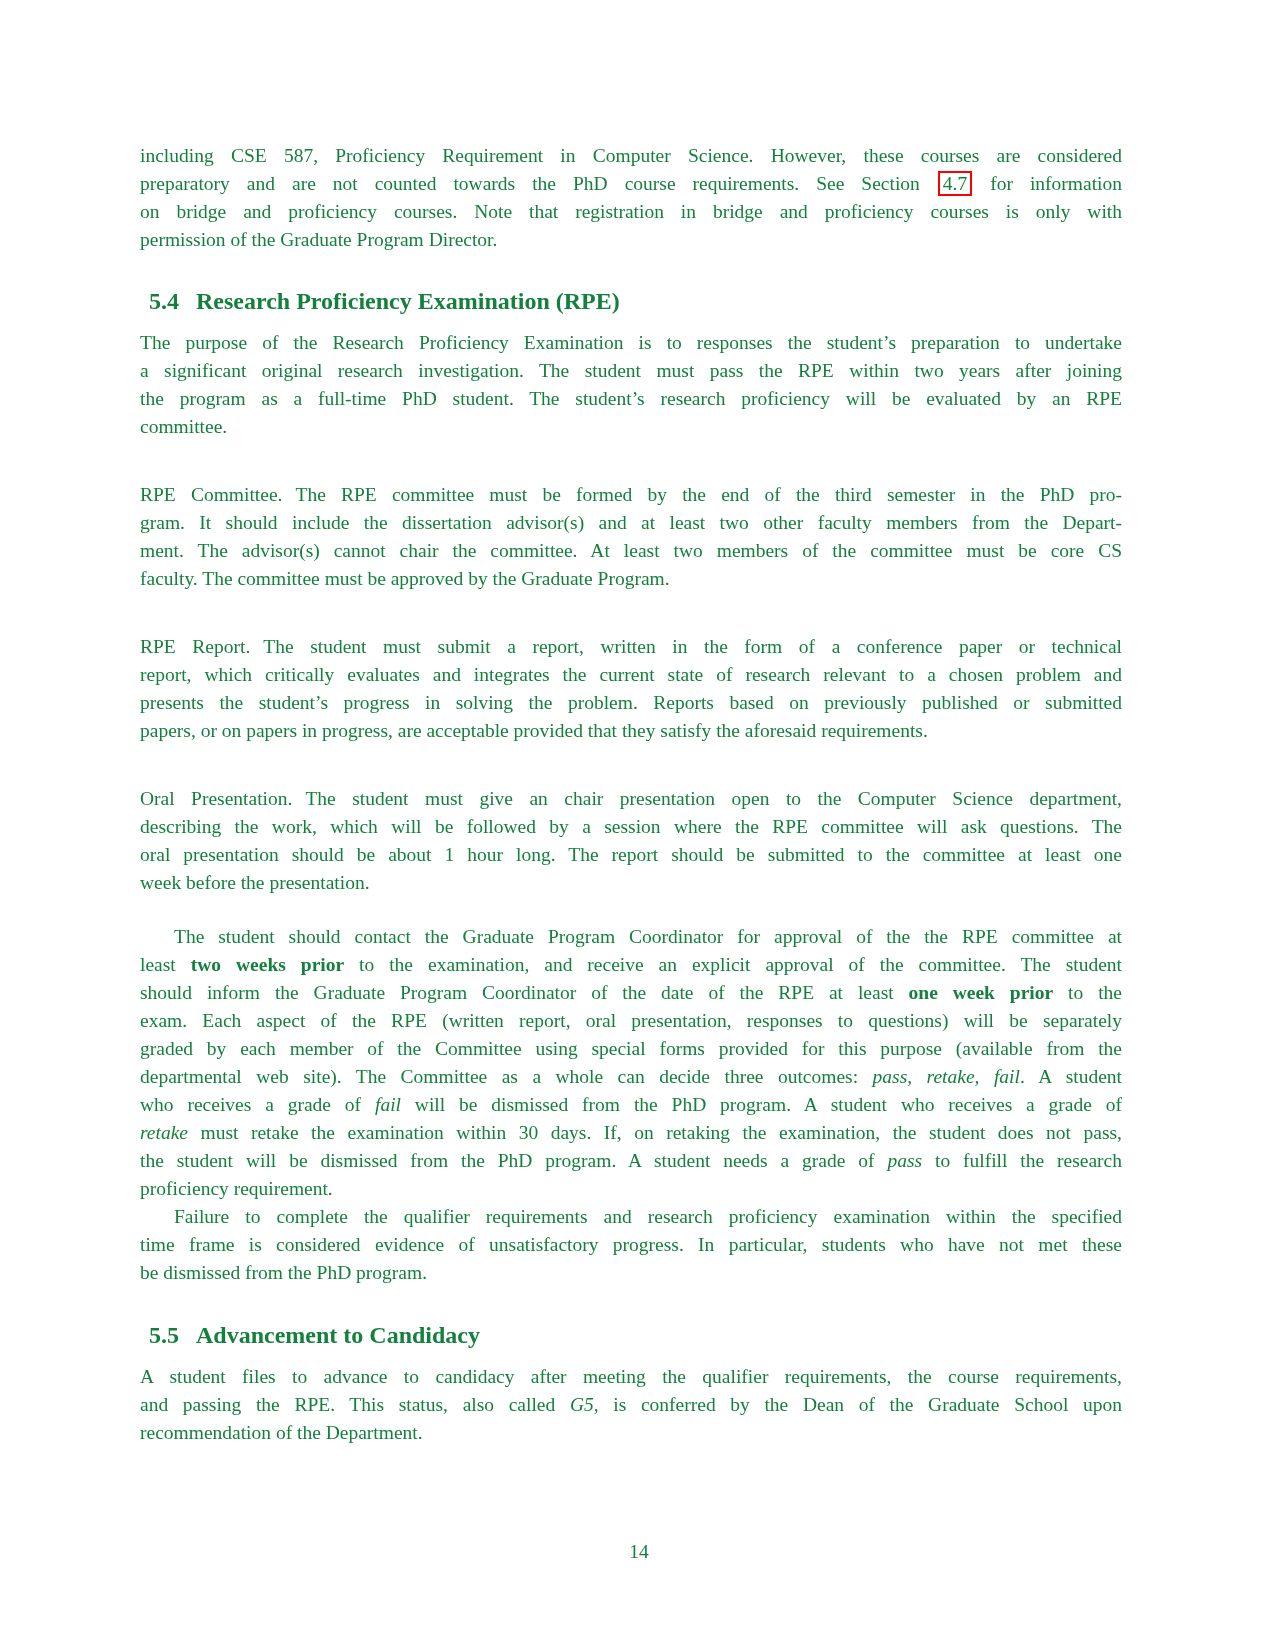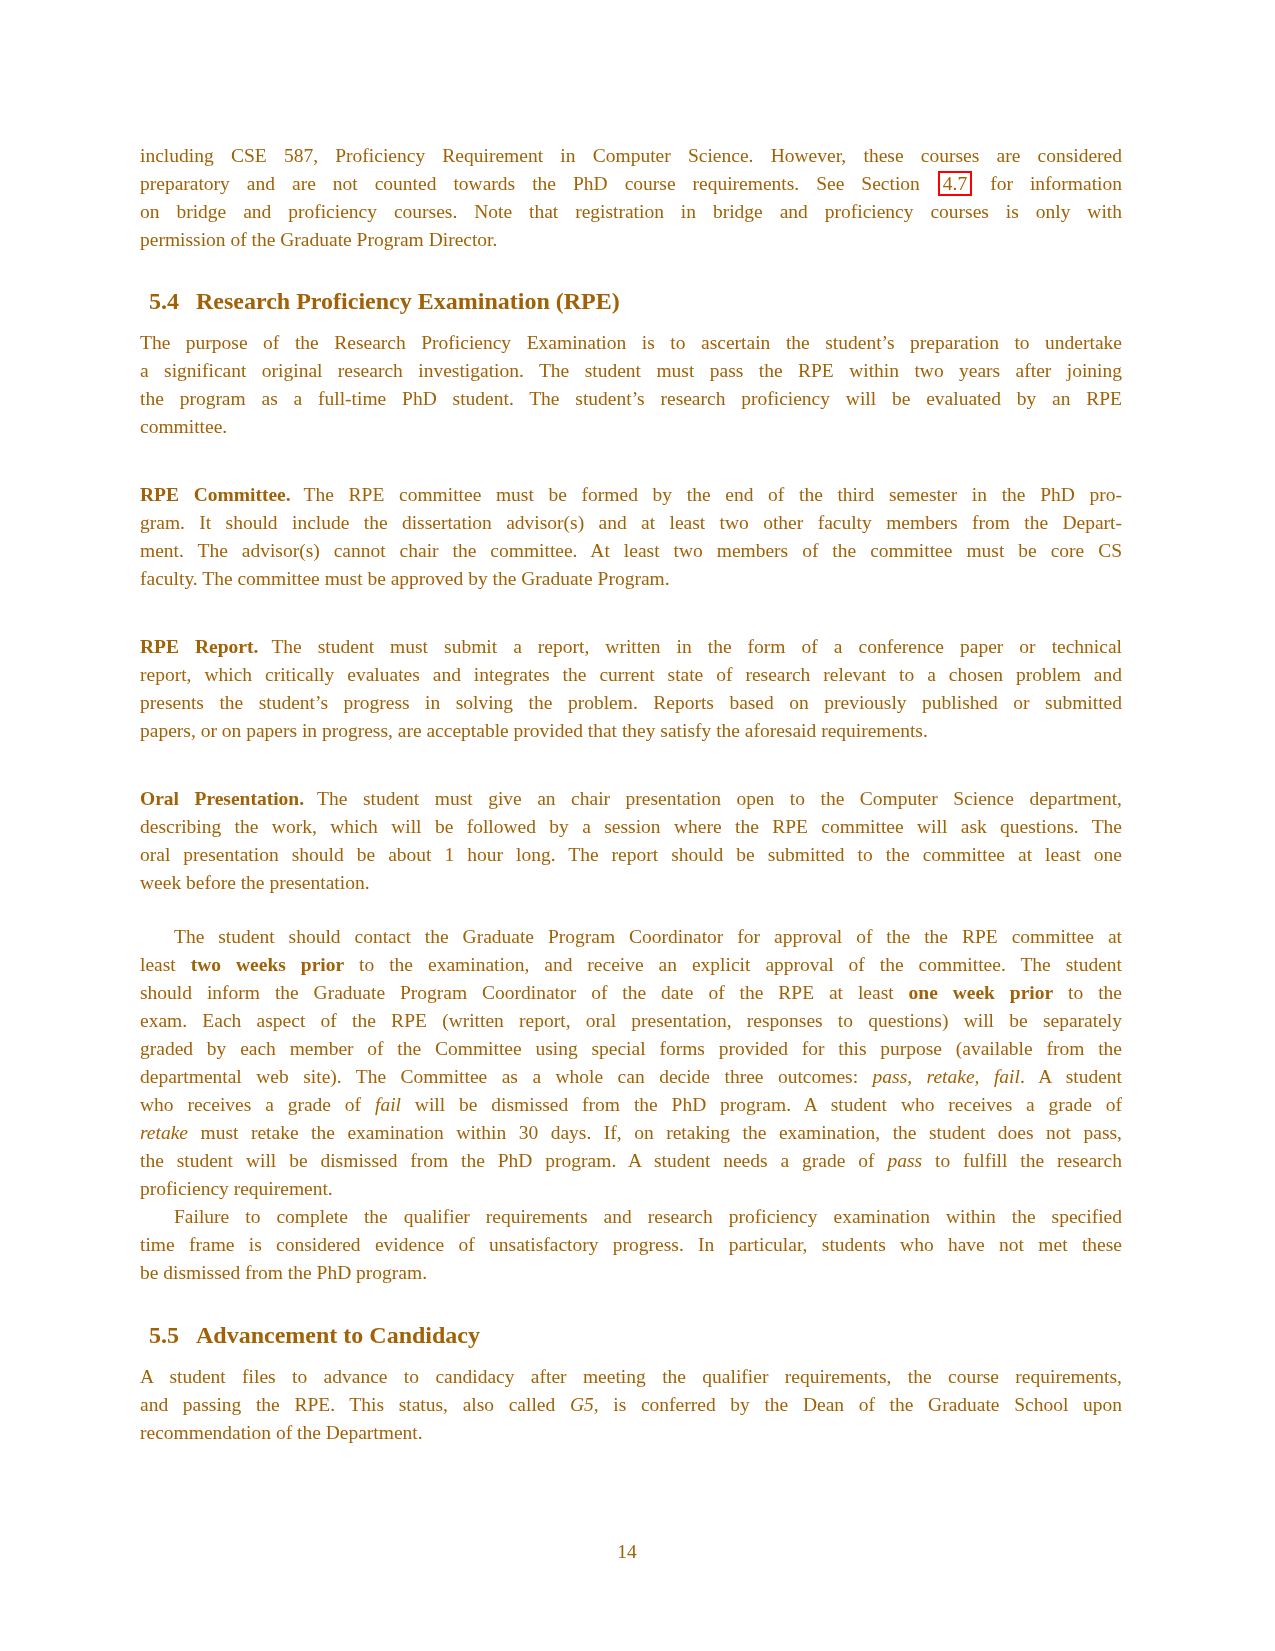--- a/index.html
+++ b/index.html
@@ -1,64 +1,64 @@
 <!DOCTYPE html>
 <html><head>
 <meta charset="utf-8">
 <style>
   html,body { margin:0; padding:0; background:#ffffff; }
   .page {
     position:relative; width:1275px; height:1651px; background:#ffffff;
-    font-family:"Liberation Serif","DejaVu Serif",serif; color:#a16207;
+    font-family:"Liberation Serif","DejaVu Serif",serif; color:#15803d;
     overflow:hidden;
   }
   .content { position:absolute; left:140px; top:142px; width:982px; }
   .para { margin:0; }
   .line {
     font-size:19.5px; line-height:28px;
     text-align:justify; text-align-last:justify;
     white-space:normal;
   }
   .line.last { text-align:center; text-align-last:left; }
   .line.indent { text-indent:34px; }
-  .run-label { font-weight:bold; margin-right:13px; }
+  .run-label { font-weight:normal; margin-right:13px; }
   .run-bold { font-weight:bold; }
   .run-italic { font-style:italic; }
   .run-link { border:2px solid #ff0000; padding:0 3px; margin:16px 1px; cursor:pointer; }
   .heading { font-weight:bold; font-size:24px; line-height:32px; text-align:left;margin-left:9px; }
   .heading .hnum { margin-right:17px; }
   
   [data-name="section-5-4"] { margin-top:31px; }
   [data-name="para-rpe-purpose"] { margin-top:12px; }
   [data-name="para-rpe-committee"],
   [data-name="para-rpe-report"],
   [data-name="para-oral-presentation"] { margin-top:40px; }
   [data-name="para-contact-coordinator"] { margin-top:26px; }
   [data-name="para-failure"] { margin-top:0; }
   [data-name="section-5-5"] { margin-top:32px; }
   [data-name="para-candidacy"] { margin-top:12px; }
   .footer {
-    position:absolute; left:136px; top:1538px; width:982px;
+    position:absolute; left:148px; top:1538px; width:982px;
     text-align:center; font-size:19.5px; line-height:28px;
   }
 </style>
 </head>
 <body>
 
 <div class="page" data-name="document-page">
   <div class="content" id="doc-content" data-name="document-body">
       <div class="para" data-name="para-intro">
         <div class="line" data-name="text-line"><span data-name="text-run">including CSE 587, Proficiency Requirement in Computer Science. However, these courses are considered</span></div>
         <div class="line" data-name="text-line"><span data-name="text-run">preparatory and are not counted towards the PhD course requirements. See Section </span><span class="run-link" data-name="section-link-4-7">4.7</span><span data-name="text-run"> for information</span></div>
         <div class="line" data-name="text-line"><span data-name="text-run">on bridge and proficiency courses. Note that registration in bridge and proficiency courses is only with</span></div>
         <div class="line last" data-name="text-line"><span data-name="text-run">permission of the Graduate Program Director.</span></div>
       </div>
       <div class="heading" data-name="section-5-4"><span class="hnum" data-name="section-number">5.4</span><span data-name="section-title">Research Proficiency Examination (RPE)</span></div>
       <div class="para" data-name="para-rpe-purpose">
-        <div class="line" data-name="text-line"><span data-name="text-run">The purpose of the Research Proficiency Examination is to ascertain the student’s preparation to undertake</span></div>
+        <div class="line" data-name="text-line"><span data-name="text-run">The purpose of the Research Proficiency Examination is to responses the student’s preparation to undertake</span></div>
         <div class="line" data-name="text-line"><span data-name="text-run">a significant original research investigation. The student must pass the RPE within two years after joining</span></div>
         <div class="line" data-name="text-line"><span data-name="text-run">the program as a full-time PhD student. The student’s research proficiency will be evaluated by an RPE</span></div>
         <div class="line last" data-name="text-line"><span data-name="text-run">committee.</span></div>
       </div>
       <div class="para" data-name="para-rpe-committee">
         <div class="line" data-name="text-line"><span class="run-label" data-name="text-run">RPE Committee.</span><span data-name="text-run">The RPE committee must be formed by the end of the third semester in the PhD pro-</span></div>
         <div class="line" data-name="text-line"><span data-name="text-run">gram. It should include the dissertation advisor(s) and at least two other faculty members from the Depart-</span></div>
         <div class="line" data-name="text-line"><span data-name="text-run">ment. The advisor(s) cannot chair the committee. At least two members of the committee must be core CS</span></div>
         <div class="line last" data-name="text-line"><span data-name="text-run">faculty. The committee must be approved by the Graduate Program.</span></div>
       </div>

